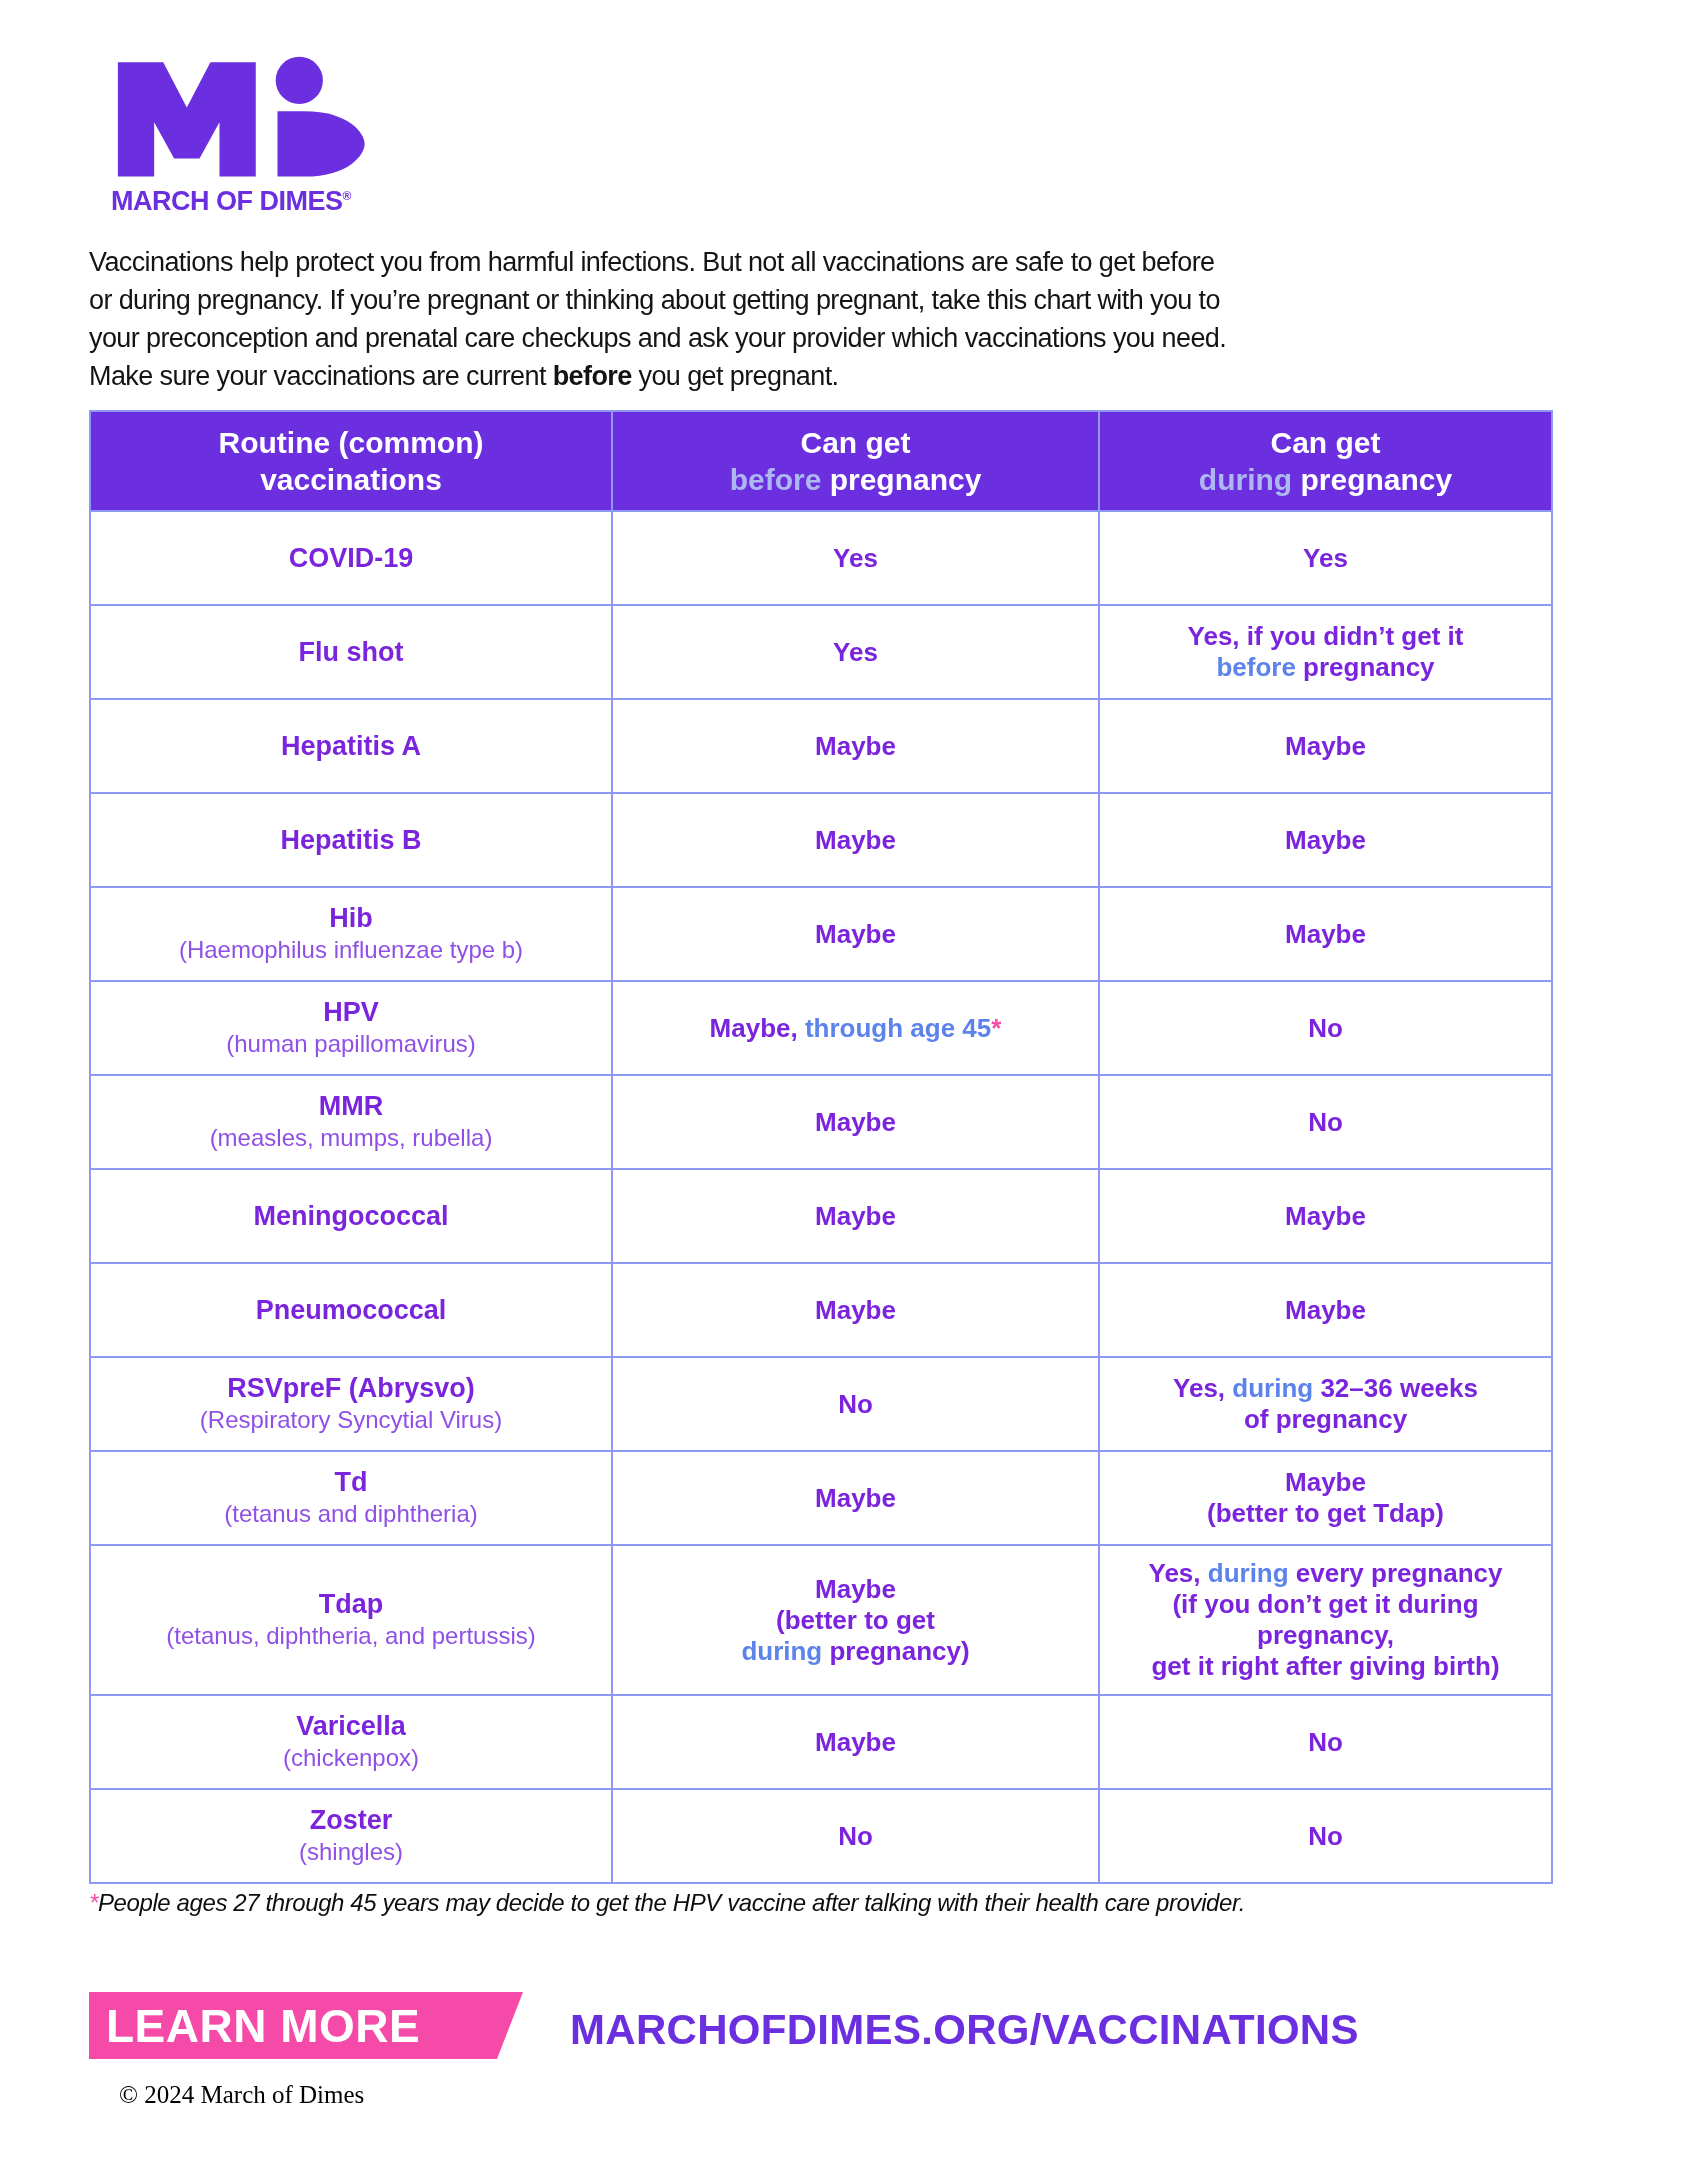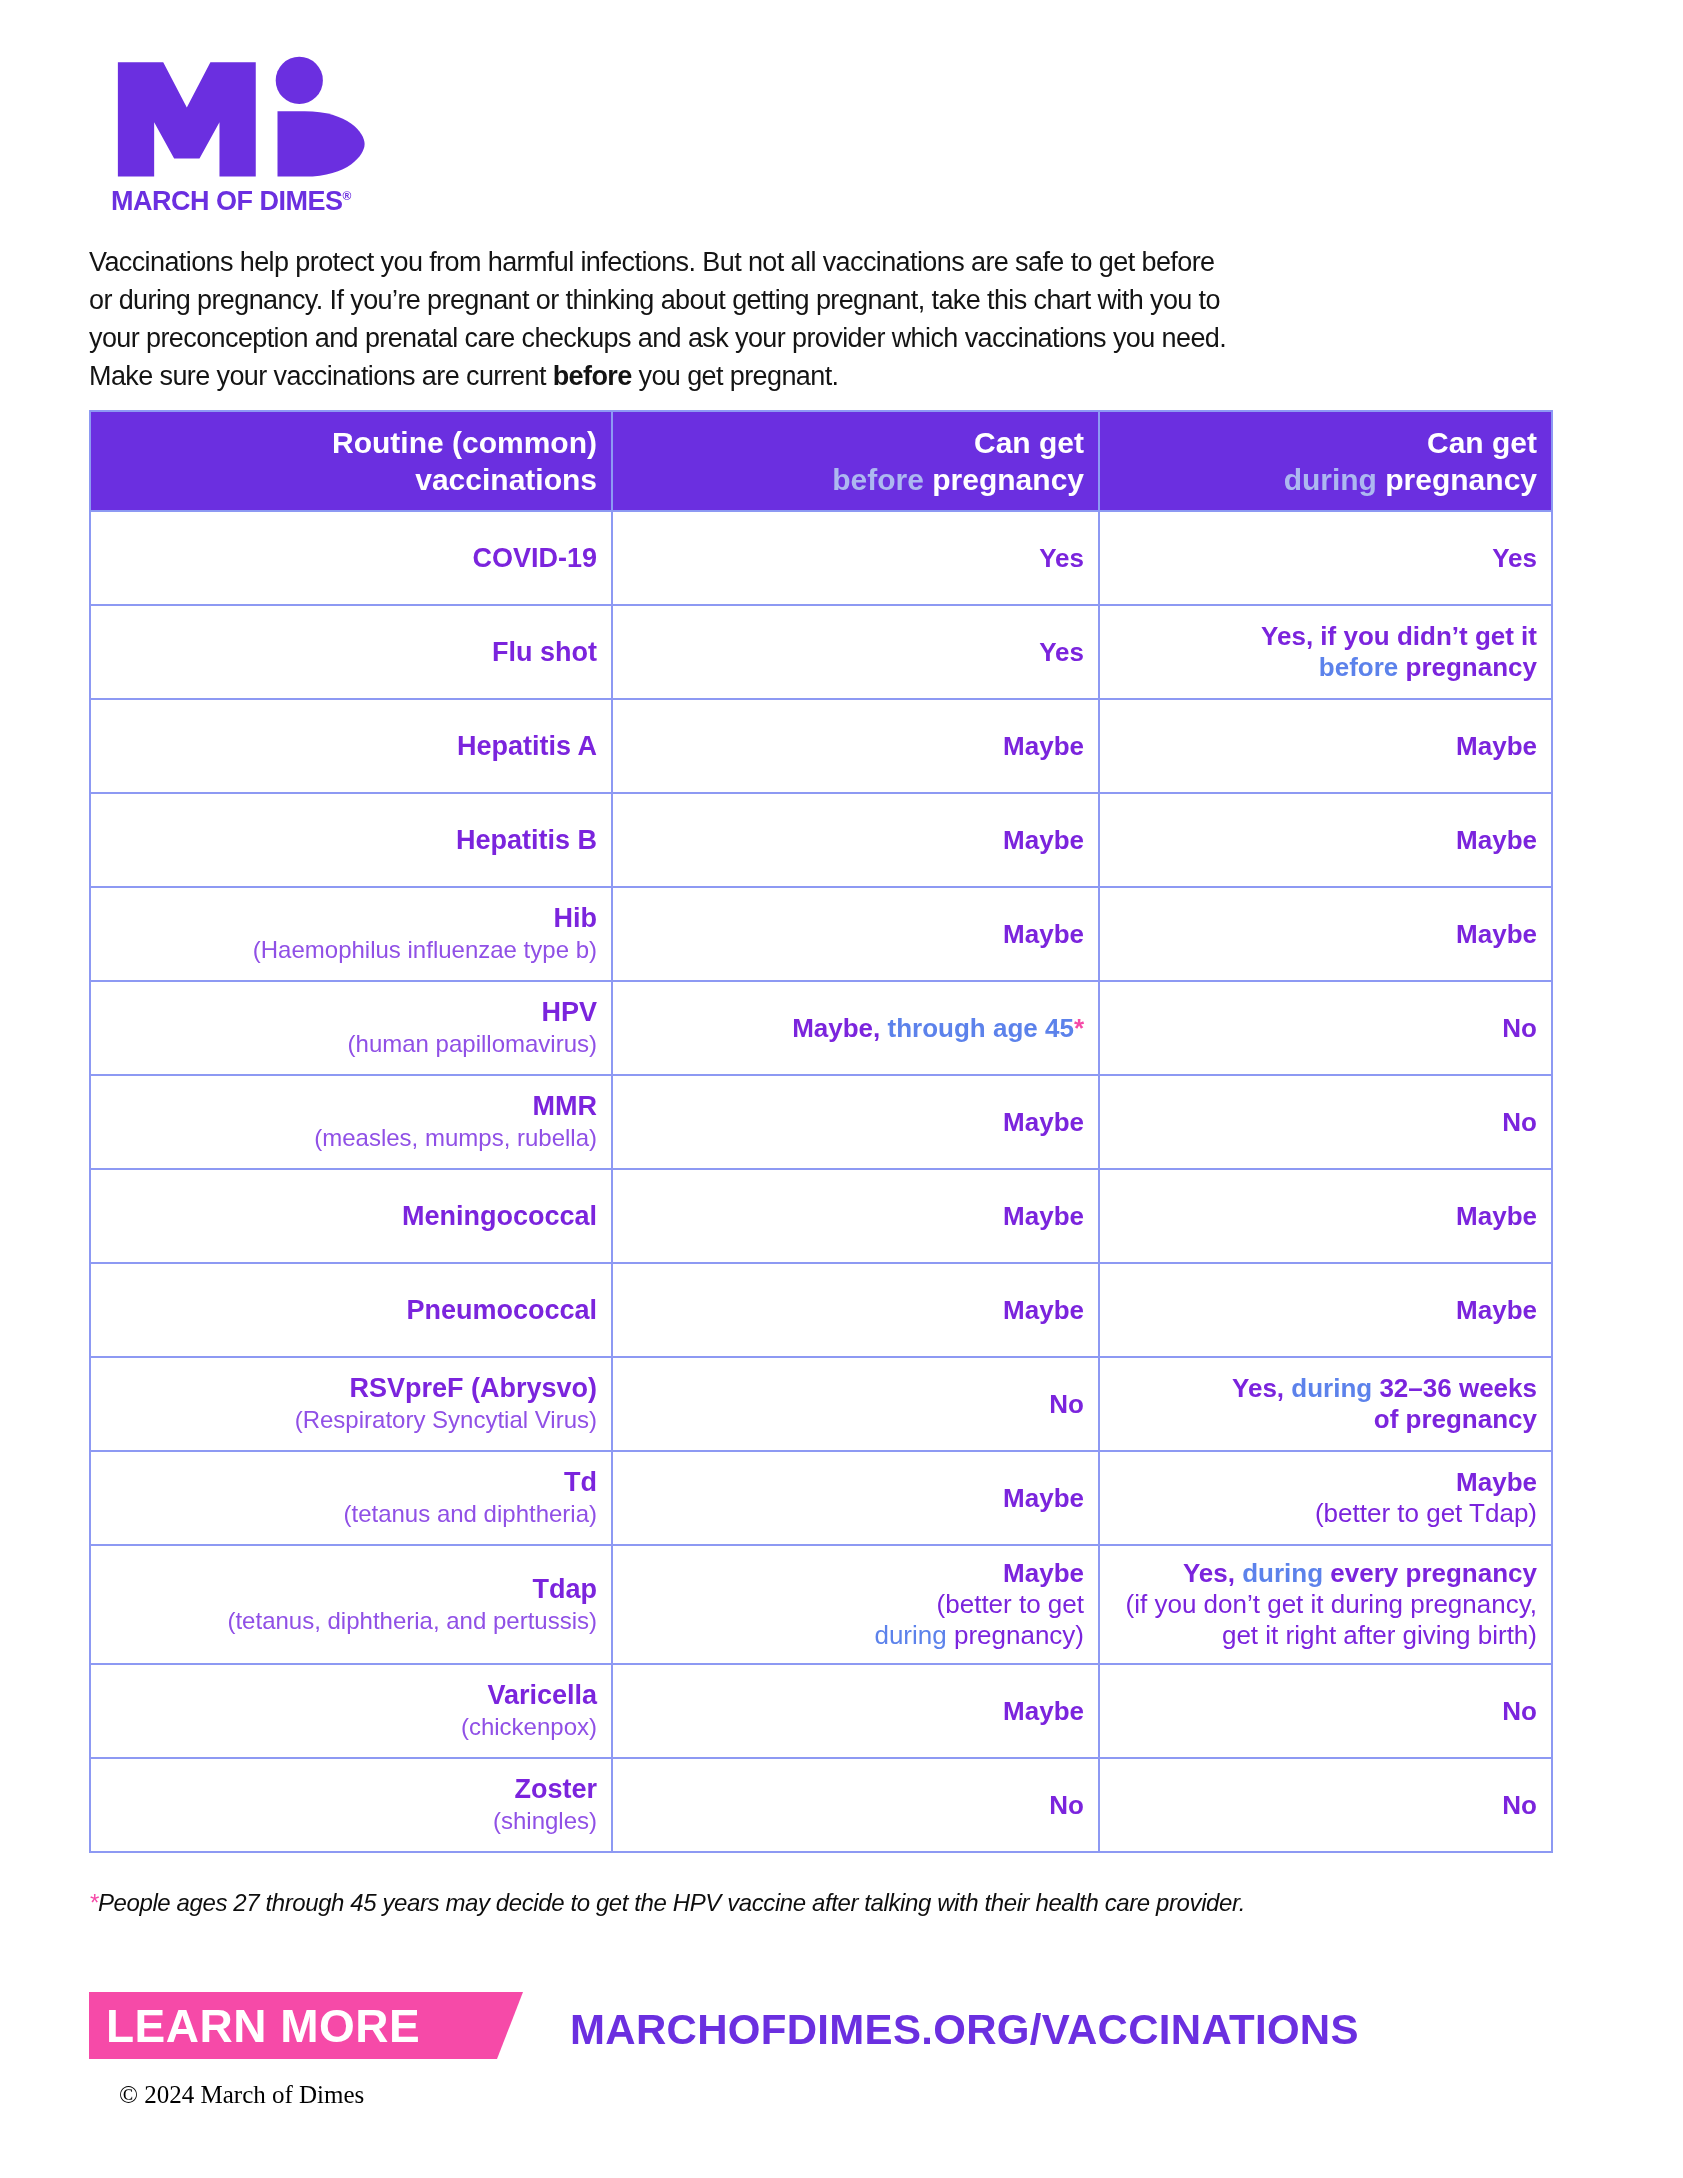--- a/index.html
+++ b/index.html
@@ -27,29 +27,29 @@
   
   .intro{position:absolute;left:89px;top:243px;color:var(--ink);font-size:27px;letter-spacing:-0.6px;line-height:38px;}
   .intro-line{white-space:nowrap;}
   .run.b{font-weight:700;}
 
   
   .vtable{position:absolute;left:89px;top:410px;width:1462px;border-collapse:collapse;table-layout:fixed;}
   .vtable col.c1{width:522px;}
   .vtable col.c2{width:487px;}
   .vtable col.c3{width:453px;}
-  .vtable th,.vtable td{border:2px solid var(--border);text-align:right;vertical-align:middle;padding:12px 14px;}
+  .vtable th,.vtable td{border:2px solid var(--border);text-align:center;vertical-align:middle;padding:12px 14px;}
   .vtable thead th{background:var(--brand);height:97px;font-size:30px;font-weight:700;line-height:37px;color:#fff;}
   thead .run{color:#fff;}
   thead .run.lav{color:var(--lav);}
   .vtable tbody td{height:94px;background:#fff;font-size:26px;line-height:31px;}
   .col-name .run.name{color:var(--cellp);font-weight:700;font-size:27px;}
   .col-name .run.sub{color:var(--cellp-light);font-weight:400;font-size:24px;}
   .col-val .run{color:var(--cellp);font-weight:700;}
-  .col-val .run.reg{font-weight:400;}
+  .col-val .run.reg{font-weight:700;}
   .col-val .run.blue{color:var(--blue);}
   .col-val .run.pink{color:var(--pink);}
 
   
   .footnote{position:absolute;left:89px;top:1889px;font-style:italic;font-size:24px;letter-spacing:-0.4px;color:#0e0e0e;white-space:nowrap;}
   .footnote .run.pink{color:var(--pink);}
 
   
   .learn-more{position:absolute;left:89px;top:1992px;width:434px;height:67px;background:var(--pink);
     clip-path:polygon(0 0,100% 0,calc(100% - 26px) 100%,0 100%);

